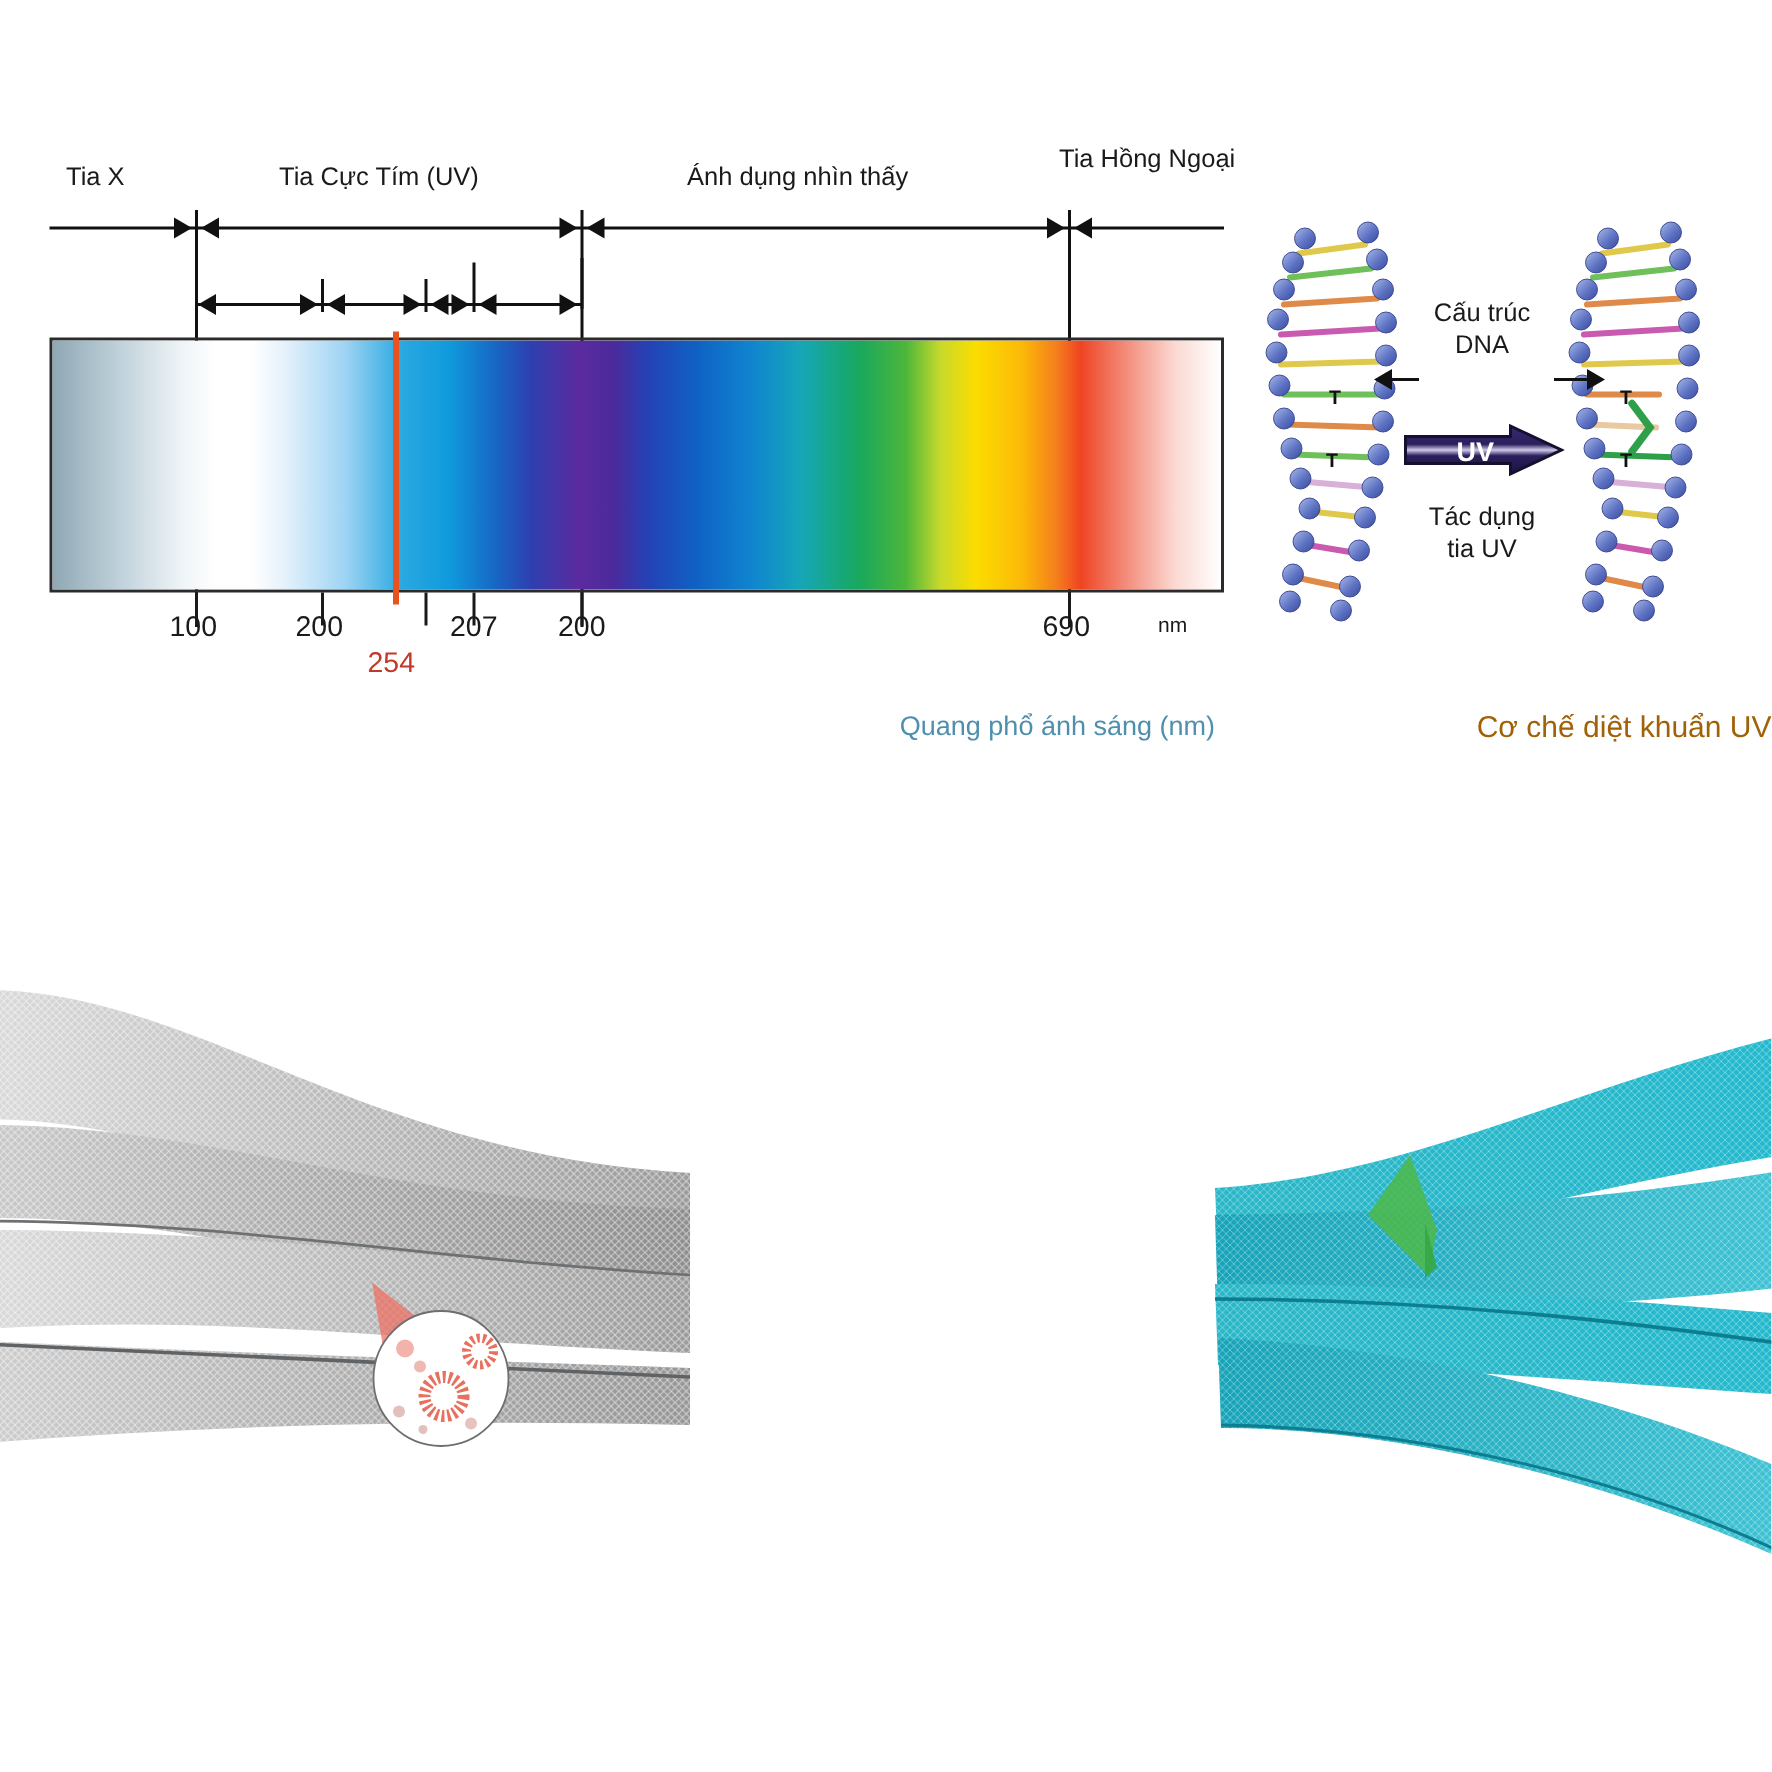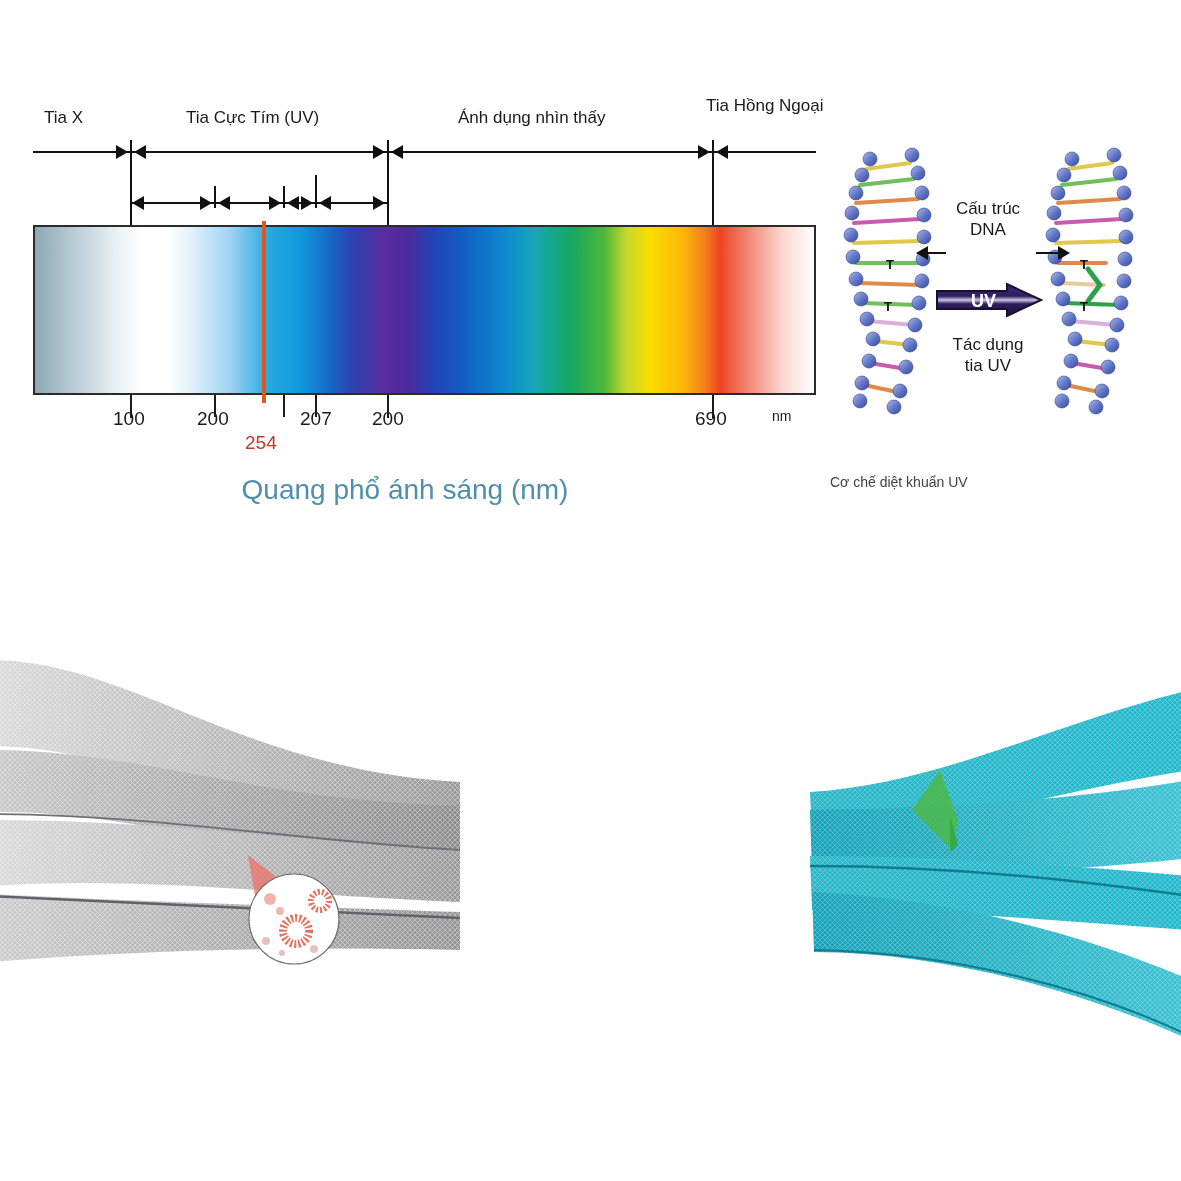--- a/index.html
+++ b/index.html
@@ -62,35 +62,35 @@
       #fbd8d1 96%,
       #ffffff 100%);}
   
   #marker-254{position:absolute;top:-4px;height:182px;width:4px;background:#e8531f;}
 
   .tick{position:absolute;width:2px;height:22px;background:#1a1a1a;top:395px;}
   .tick-label{position:absolute;font-size:19px;color:#1a1a1a;top:408px;}
   #label-254{position:absolute;font-size:19px;color:#c0392b;font-weight:normal;top:432px;}
   #label-nm{position:absolute;font-size:14px;color:#1a1a1a;top:408px;left:772px;}
 
-  #spectrum-caption{position:absolute;top:474px;left:0;width:810px;text-align:center;
-                    font-size:28px;color:#4e8fae;}
+  #spectrum-caption{position:absolute;top:474px;left:0;width:810px;text-align:right;
+                    font-size:18px;color:#4e8fae;}
 
   
   #dna-figure{position:absolute;left:830px;top:0;width:351px;height:530px;}
   .helix{position:absolute;width:96px;height:270px;top:145px;}
   #helix-left{left:10px;}
   #helix-right{left:212px;}
   .dna-text{position:absolute;text-align:center;font-size:17px;color:#1a1a1a;line-height:1.25;}
   #dna-struct-text{left:108px;top:198px;width:100px;}
   #dna-effect-text{left:104px;top:334px;width:108px;}
   #uv-arrow{position:absolute;left:105px;top:282px;width:108px;height:36px;}
   .dna-arr{position:absolute;height:2px;background:#111;top:252px;}
-  #dna-caption{position:absolute;top:474px;left:0;width:351px;text-align:left;
-               font-size:14px;color:#404040;}
+  #dna-caption{position:absolute;top:474px;left:0;width:351px;text-align:right;
+               font-size:20px;color:#a16207;}
 
   
   #bottom-panel{position:absolute;left:0;top:640px;width:1181px;height:541px;overflow:hidden;}
 
   #dirty-flow{position:absolute;left:-10px;top:10px;width:470px;height:370px;}
   #clean-flow{position:absolute;left:790px;top:20px;width:400px;height:380px;}
 
   #germ-callout{position:absolute;left:236px;top:215px;width:110px;height:110px;}
 </style>
 </head>

